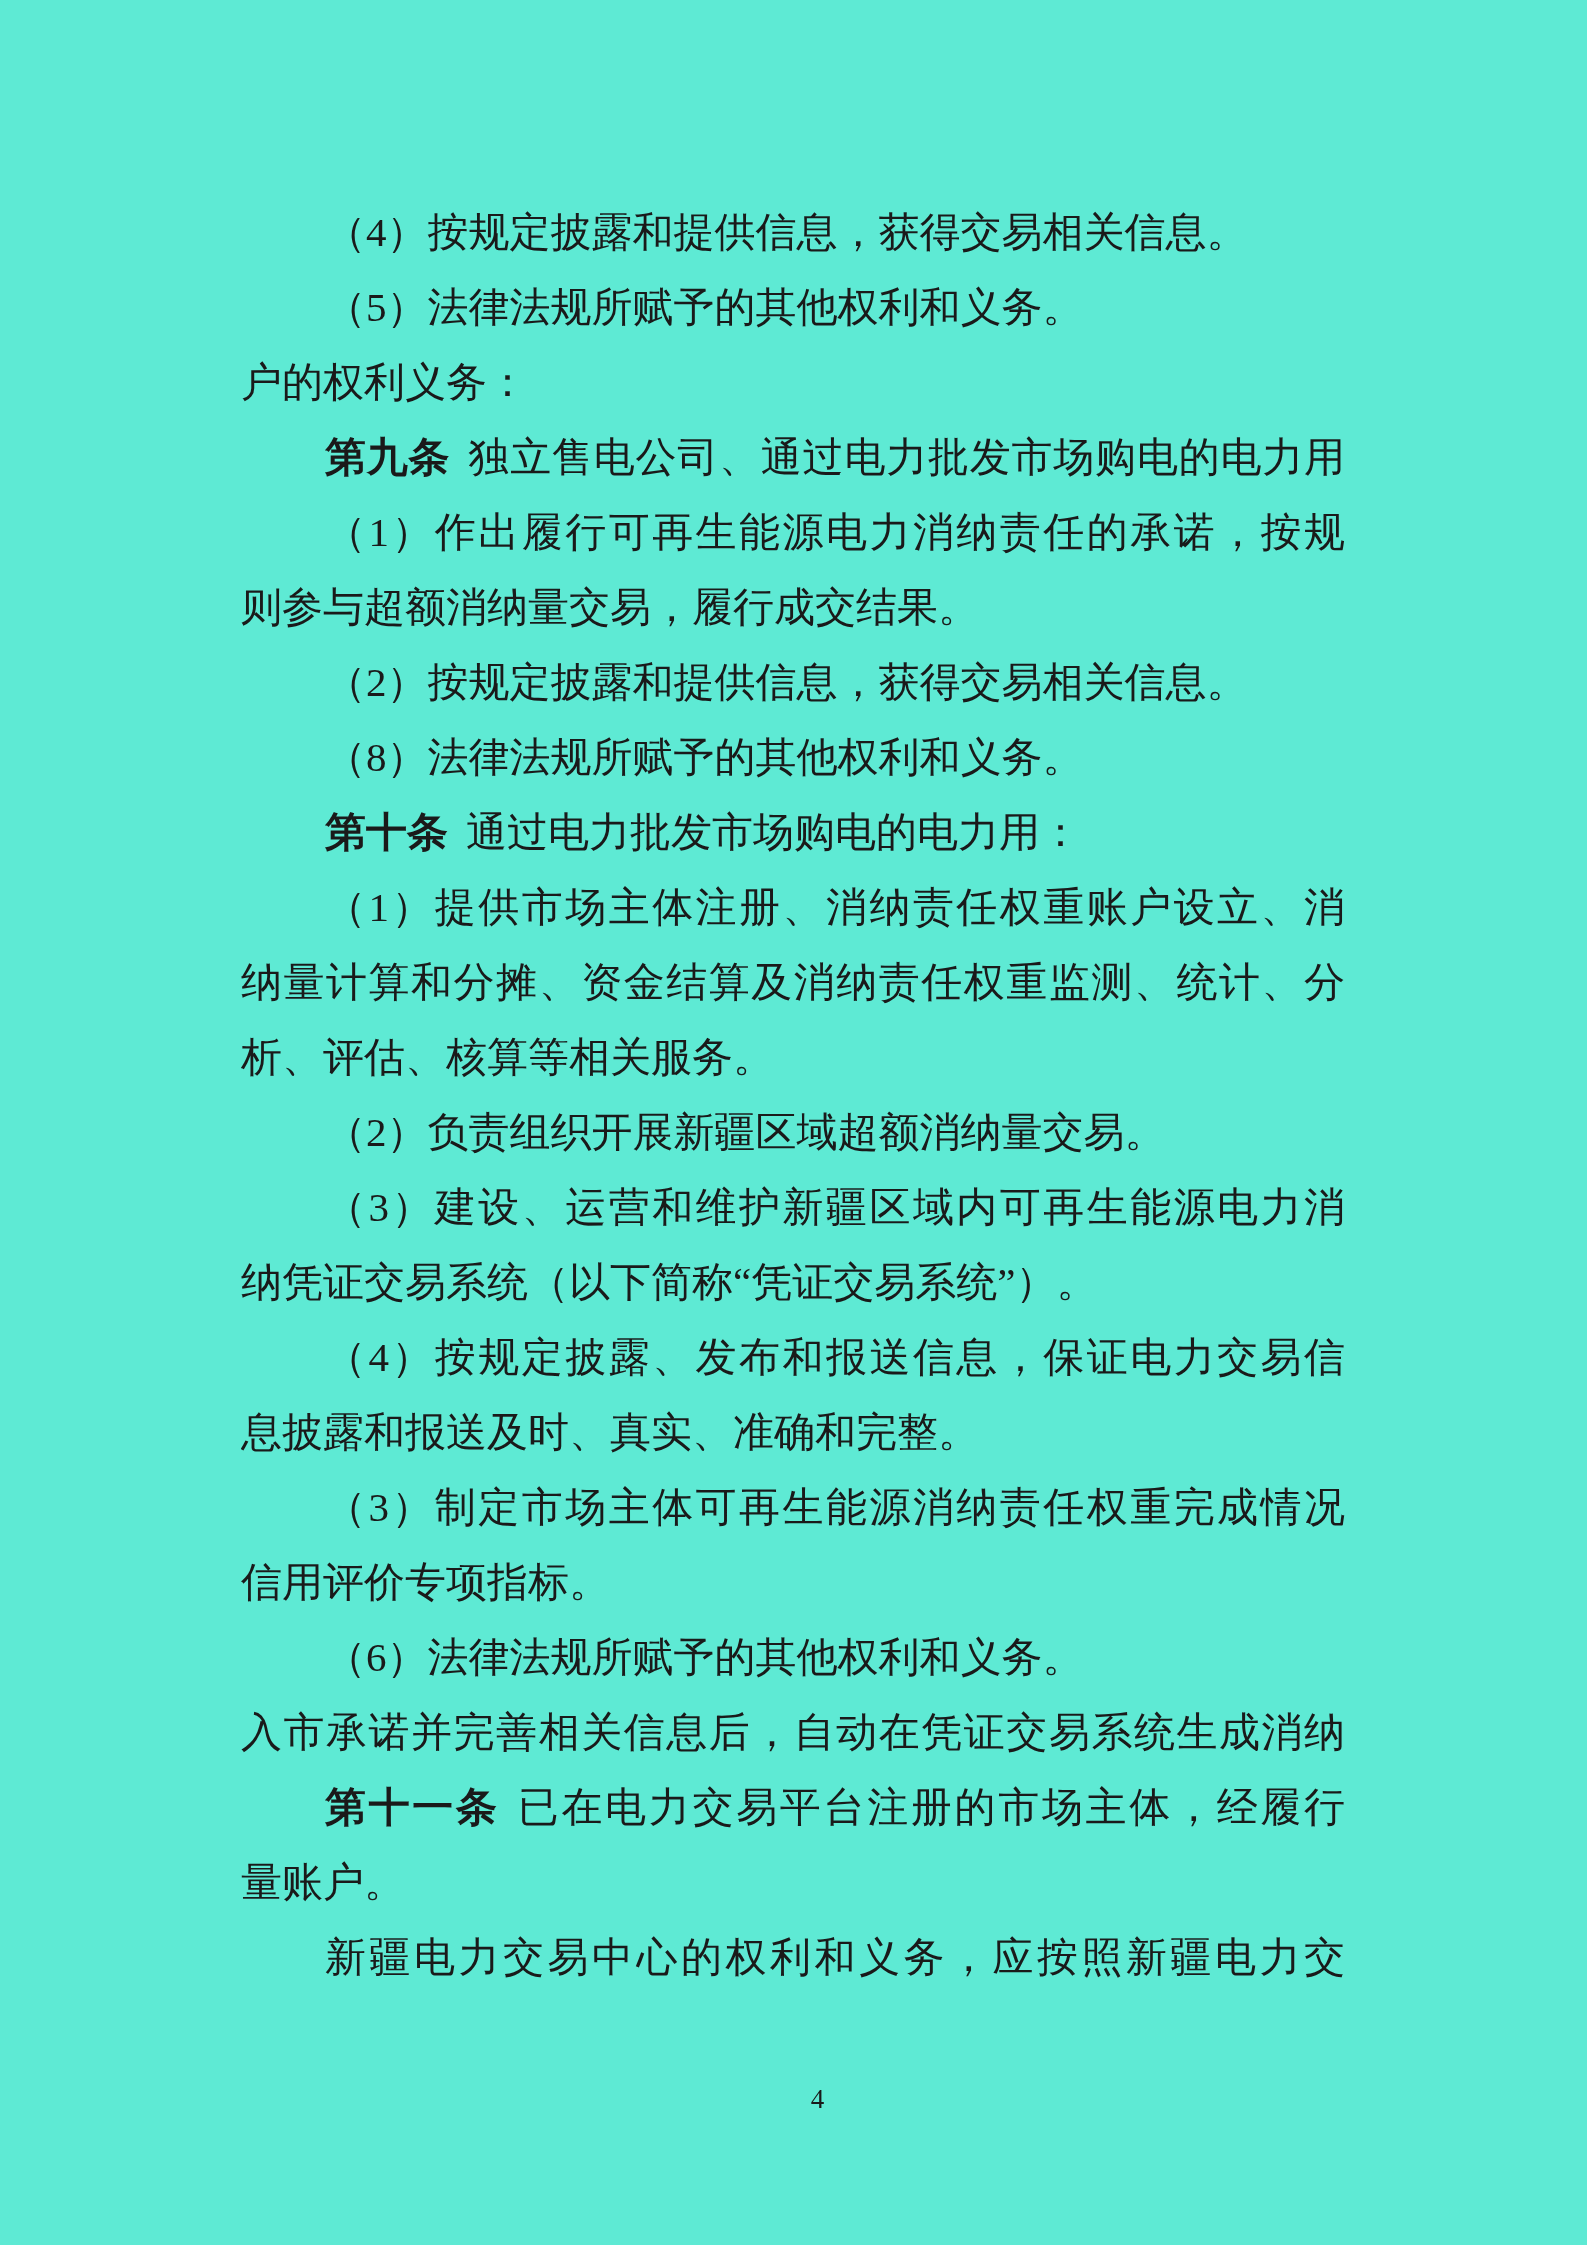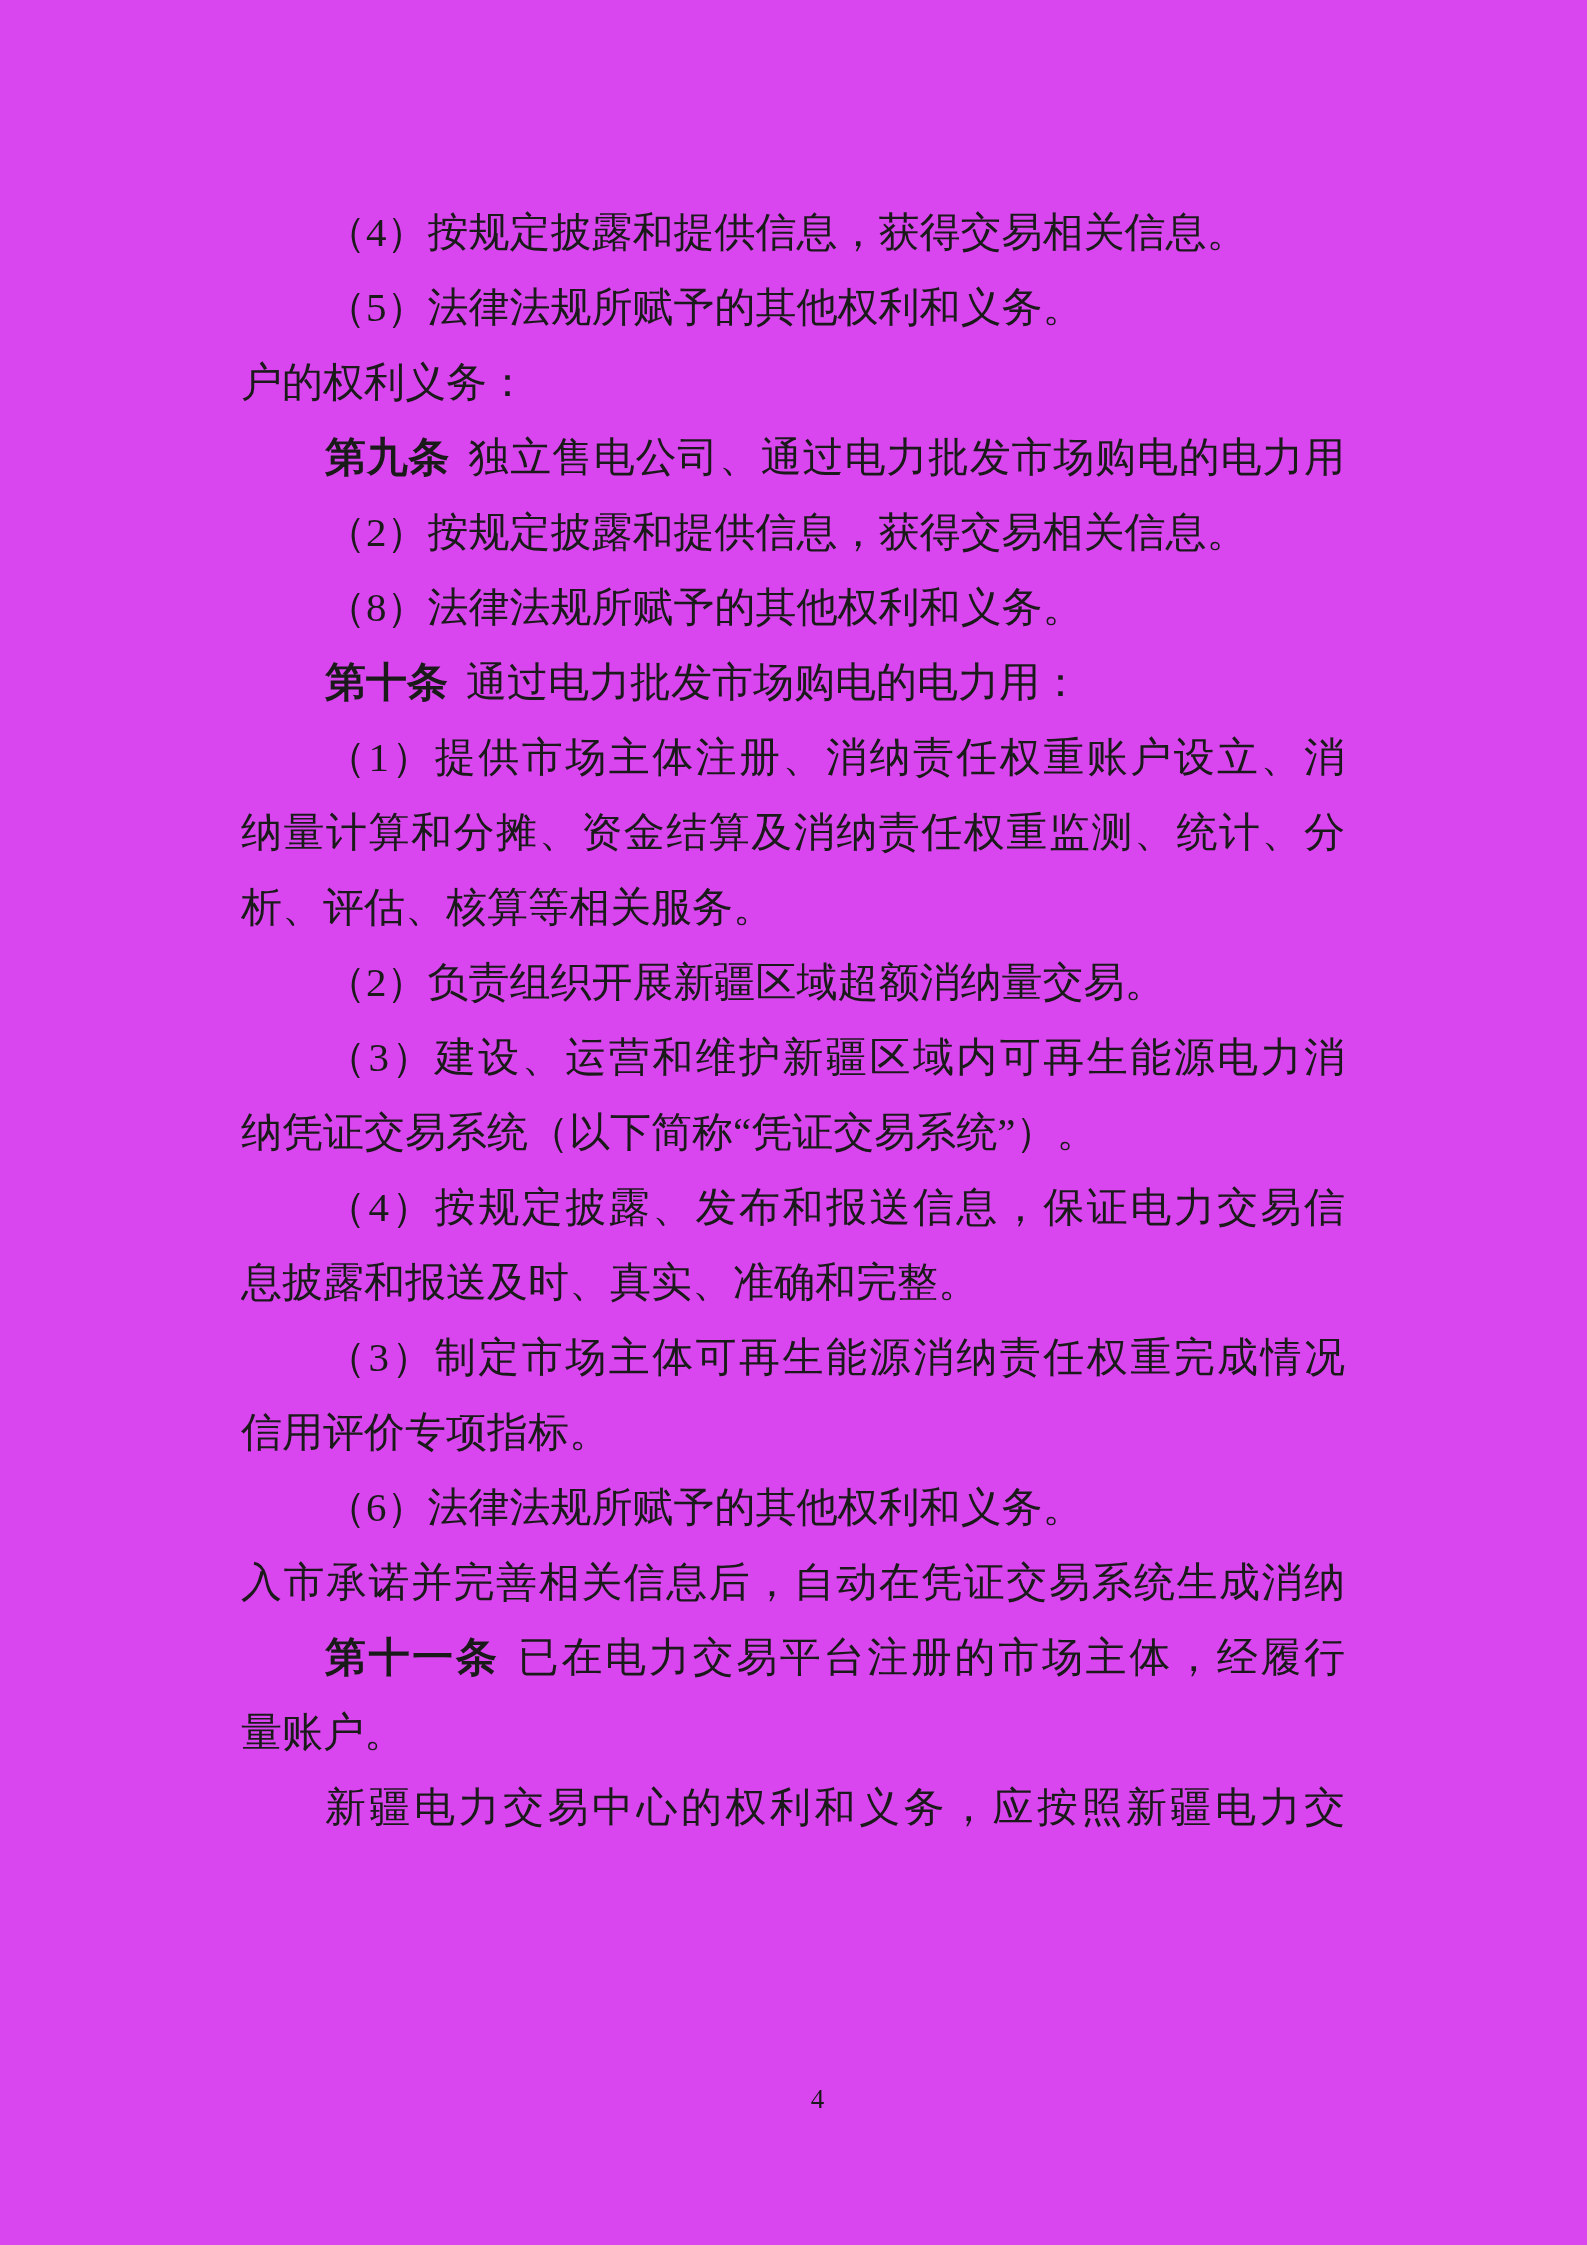--- a/index.html
+++ b/index.html
@@ -1,20 +1,20 @@
 <!DOCTYPE html>
 <html><head>
 <meta charset="utf-8">
 <style>
   html, body { margin: 0; padding: 0; background: #ffffff; }
   .page {
     position: relative;
     width: 1587px;
     height: 2245px;
-    background: #d946ef;
+    background: #5eead4;
     overflow: hidden;
     font-family: "Liberation Serif", "DejaVu Serif", serif;
     color: #1a1a1a;
   }
   .text-block {
     position: absolute;
     left: 241px;
     top: 195px;
     width: 1104px;
     font-size: 41px;
@@ -57,20 +57,24 @@
 
     <div class="para">
       <div class="line first last"><span>（5）法律法规所赋予的其他权利和义务。</span></div>
     </div>
 
     <div class="para">
       <div class="line last">户的权利义务：</div>
       <div class="line first"><b class="lead">第九条</b><span>独立售电公司、通过电力批发市场购电的电力用</span></div>
     </div>
 
+    <div class="para">
+      <div class="line first"><span>（1）作出履行可再生能源电力消纳责任的承诺，按规</span></div>
+      <div class="line last">则参与超额消纳量交易，履行成交结果。</div>
+    </div>
 
     <div class="para">
       <div class="line first last"><span>（2）按规定披露和提供信息，获得交易相关信息。</span></div>
     </div>
 
     <div class="para">
       <div class="line first last"><span>（8）法律法规所赋予的其他权利和义务。</span></div>
     </div>
 
     <div class="para">

